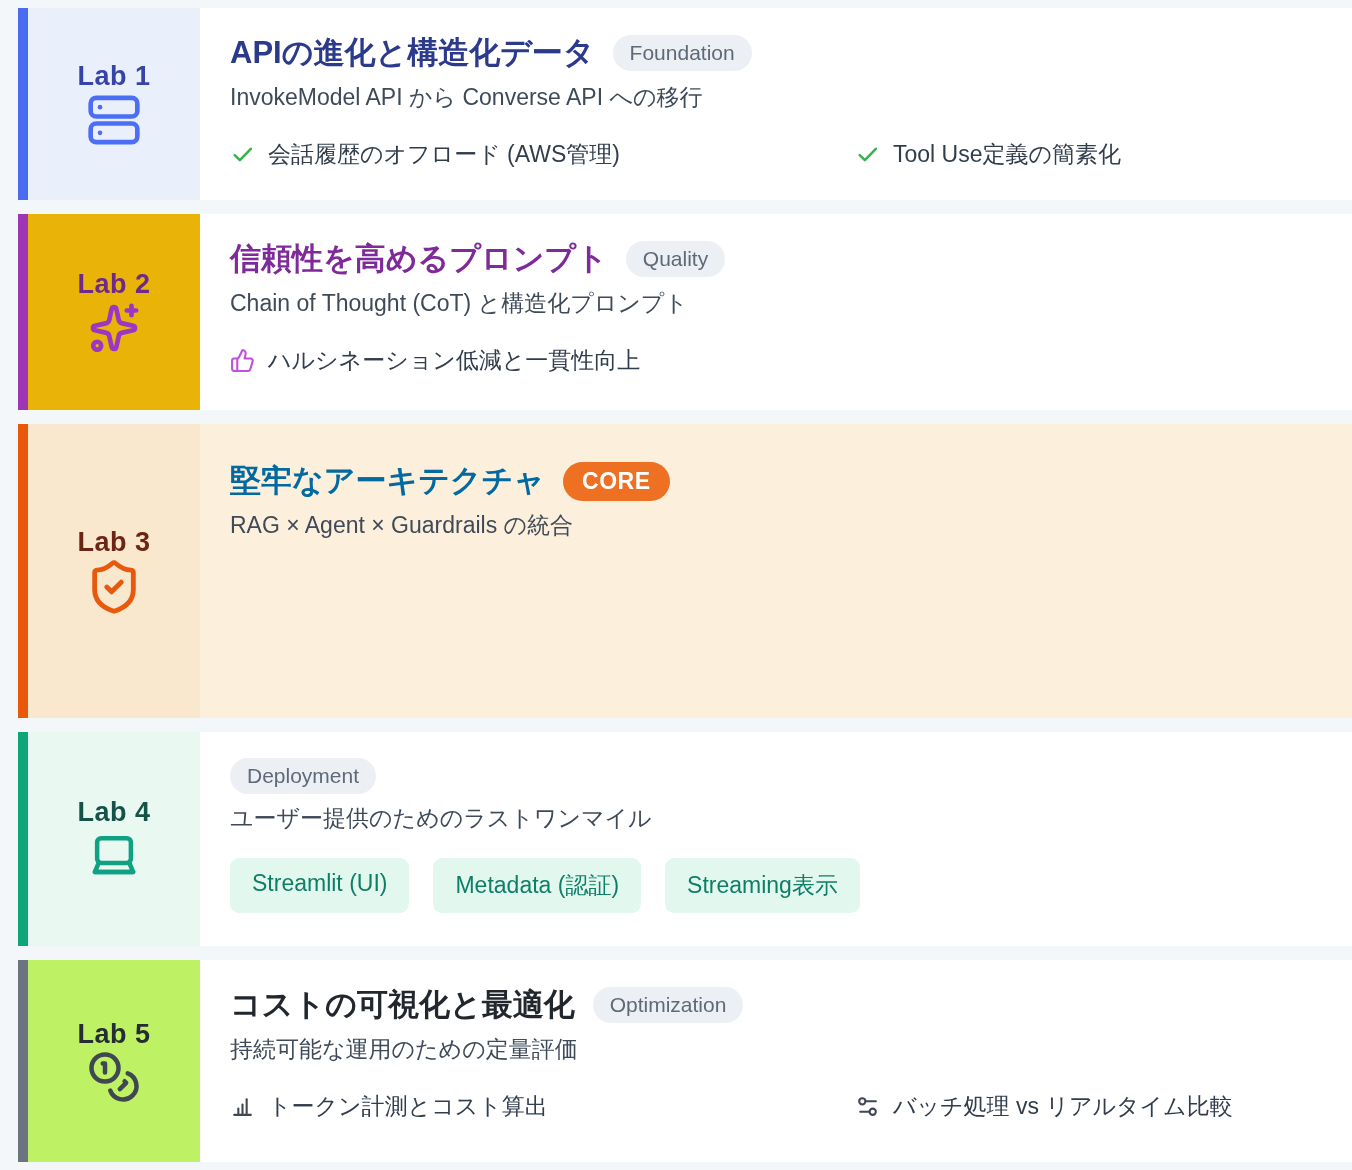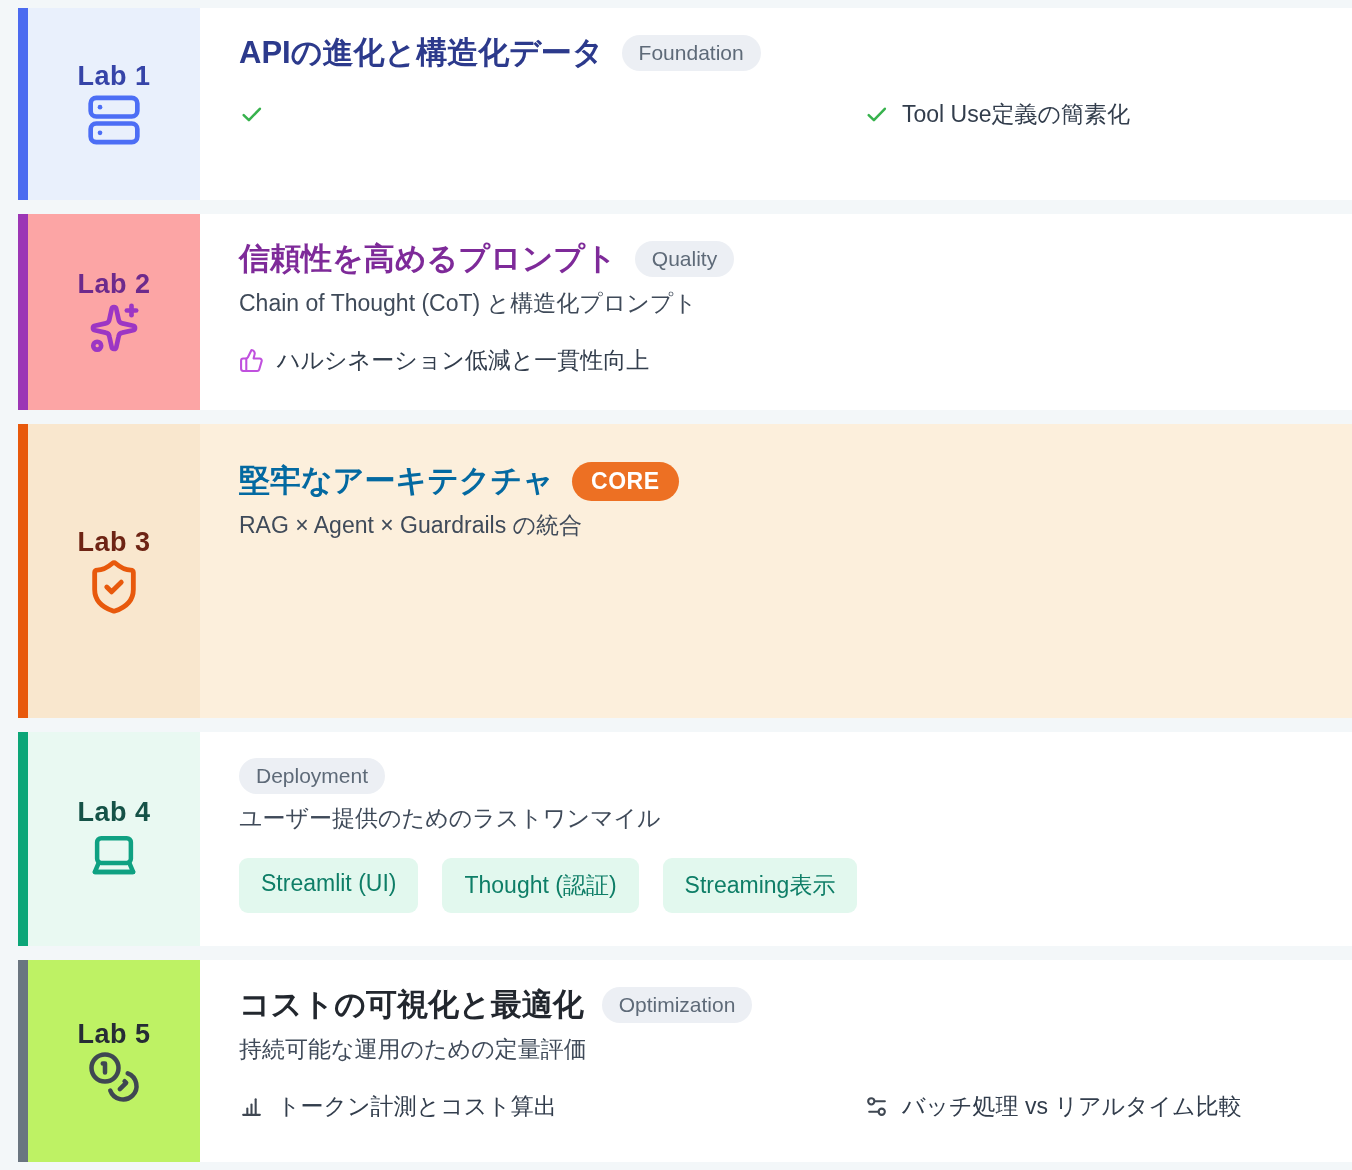--- a/index.html
+++ b/index.html
@@ -16,21 +16,21 @@
   }
   .card:last-child { margin-bottom: 0; }
   .accent { width: 10px; flex: 0 0 10px; }
   .side {
     width: 172px; flex: 0 0 172px;
     display: flex; flex-direction: column;
     align-items: center; justify-content: center;
   }
   .side .lab-label { font-size: 27px; font-weight: 700; letter-spacing: .5px; }
   .side .big-icon svg { display: block; }
-  .content { flex: 1; padding: 26px 24px 0 30px; margin-left: 9px; }
+  .content { flex: 1; padding: 26px 24px 0 30px; }
   .head { display: flex; align-items: center; gap: 18px; }
   .title { font-size: 31px; font-weight: 700; line-height: 1.25; }
   .badge {
     background: #ECEFF4; color: #5E6A78;
     font-size: 21px; padding: 6px 17px; border-radius: 999px;
     white-space: nowrap;
   }
   .core-badge {
     background: #ED7023; color: #FFFFFF; font-weight: 700;
     font-size: 23px; padding: 6px 19px; border-radius: 999px;
@@ -44,21 +44,21 @@
   .feature { display: flex; align-items: center; gap: 13px; font-size: 23px; color: #323D4C; }
   .feature .f-icon { display: flex; align-items: center; }
   
   .lab1 .accent { background: #4B6BF0; }
   .lab1 .side { background: #E9F0FC; }
   .lab1 .lab-label { color: #3644A8; }
   .lab1 .big-icon { color: #4C6EF5; }
   .lab1 .title { color: #2C3A8C; }
   
   .lab2 .accent { background: #9C36B5; }
-  .lab2 .side { background: #fca5a5; }
+  .lab2 .side { background: #eab308; }
   .lab2 .lab-label { color: #6D2A8C; }
   .lab2 .big-icon { color: #9C36C4; }
   .lab2 .title { color: #7E2A99; }
   
   .lab3 .accent { background: #E8590C; }
   .lab3 { background: #FCEFDC; }
   .lab3 .side { background: #F9E7CE; }
   .lab3 .lab-label { color: #6E2414; }
   .lab3 .big-icon { color: #E8590C; }
   .lab3 .title { color: #0369a1; }
@@ -112,27 +112,29 @@
         <line x1="6" y1="6.5" x2="6.01" y2="6.5"></line>
           <line x1="6" y1="17.5" x2="6.01" y2="17.5"></line>
       </svg>
     </span>
   </aside>
   <div class="content">
     <div class="head">
       <h2 class="title">APIの進化と構造化データ</h2>
       <span class="badge">Foundation</span>
     </div>
+    <p class="subtitle">InvokeModel API から Converse API への移行</p>
     <div class="features">
       <div class="feature">
         <span class="f-icon ic-green">
           <svg width="25" height="25" viewBox="0 0 24 24" fill="none" stroke="currentColor" stroke-width="2.4" stroke-linecap="round" stroke-linejoin="round">
               <path d="M4.5 12.5l5 5L20 6.5"></path>
             </svg>
         </span>
+        <span>会話履歴のオフロード (AWS管理)</span>
       </div>
       <div class="feature">
         <span class="f-icon ic-green">
           <svg width="25" height="25" viewBox="0 0 24 24" fill="none" stroke="currentColor" stroke-width="2.4" stroke-linecap="round" stroke-linejoin="round">
               <path d="M4.5 12.5l5 5L20 6.5"></path>
             </svg>
         </span>
         <span>Tool Use定義の簡素化</span>
       </div>
     </div>
@@ -204,21 +206,21 @@
       </svg>
     </span>
   </aside>
   <div class="content">
     <div class="head">
       <span class="badge">Deployment</span>
     </div>
     <p class="subtitle">ユーザー提供のためのラストワンマイル</p>
     <div class="tags">
       <span class="tag">Streamlit (UI)</span>
-      <span class="tag">Thought (認証)</span>
+      <span class="tag">Metadata (認証)</span>
       <span class="tag">Streaming表示</span>
     </div>
   </div>
 </article>
 
 <article class="card lab5">
   <div class="accent"></div>
   <aside class="side">
     <span class="lab-label">Lab 5</span>
     <span class="big-icon">

